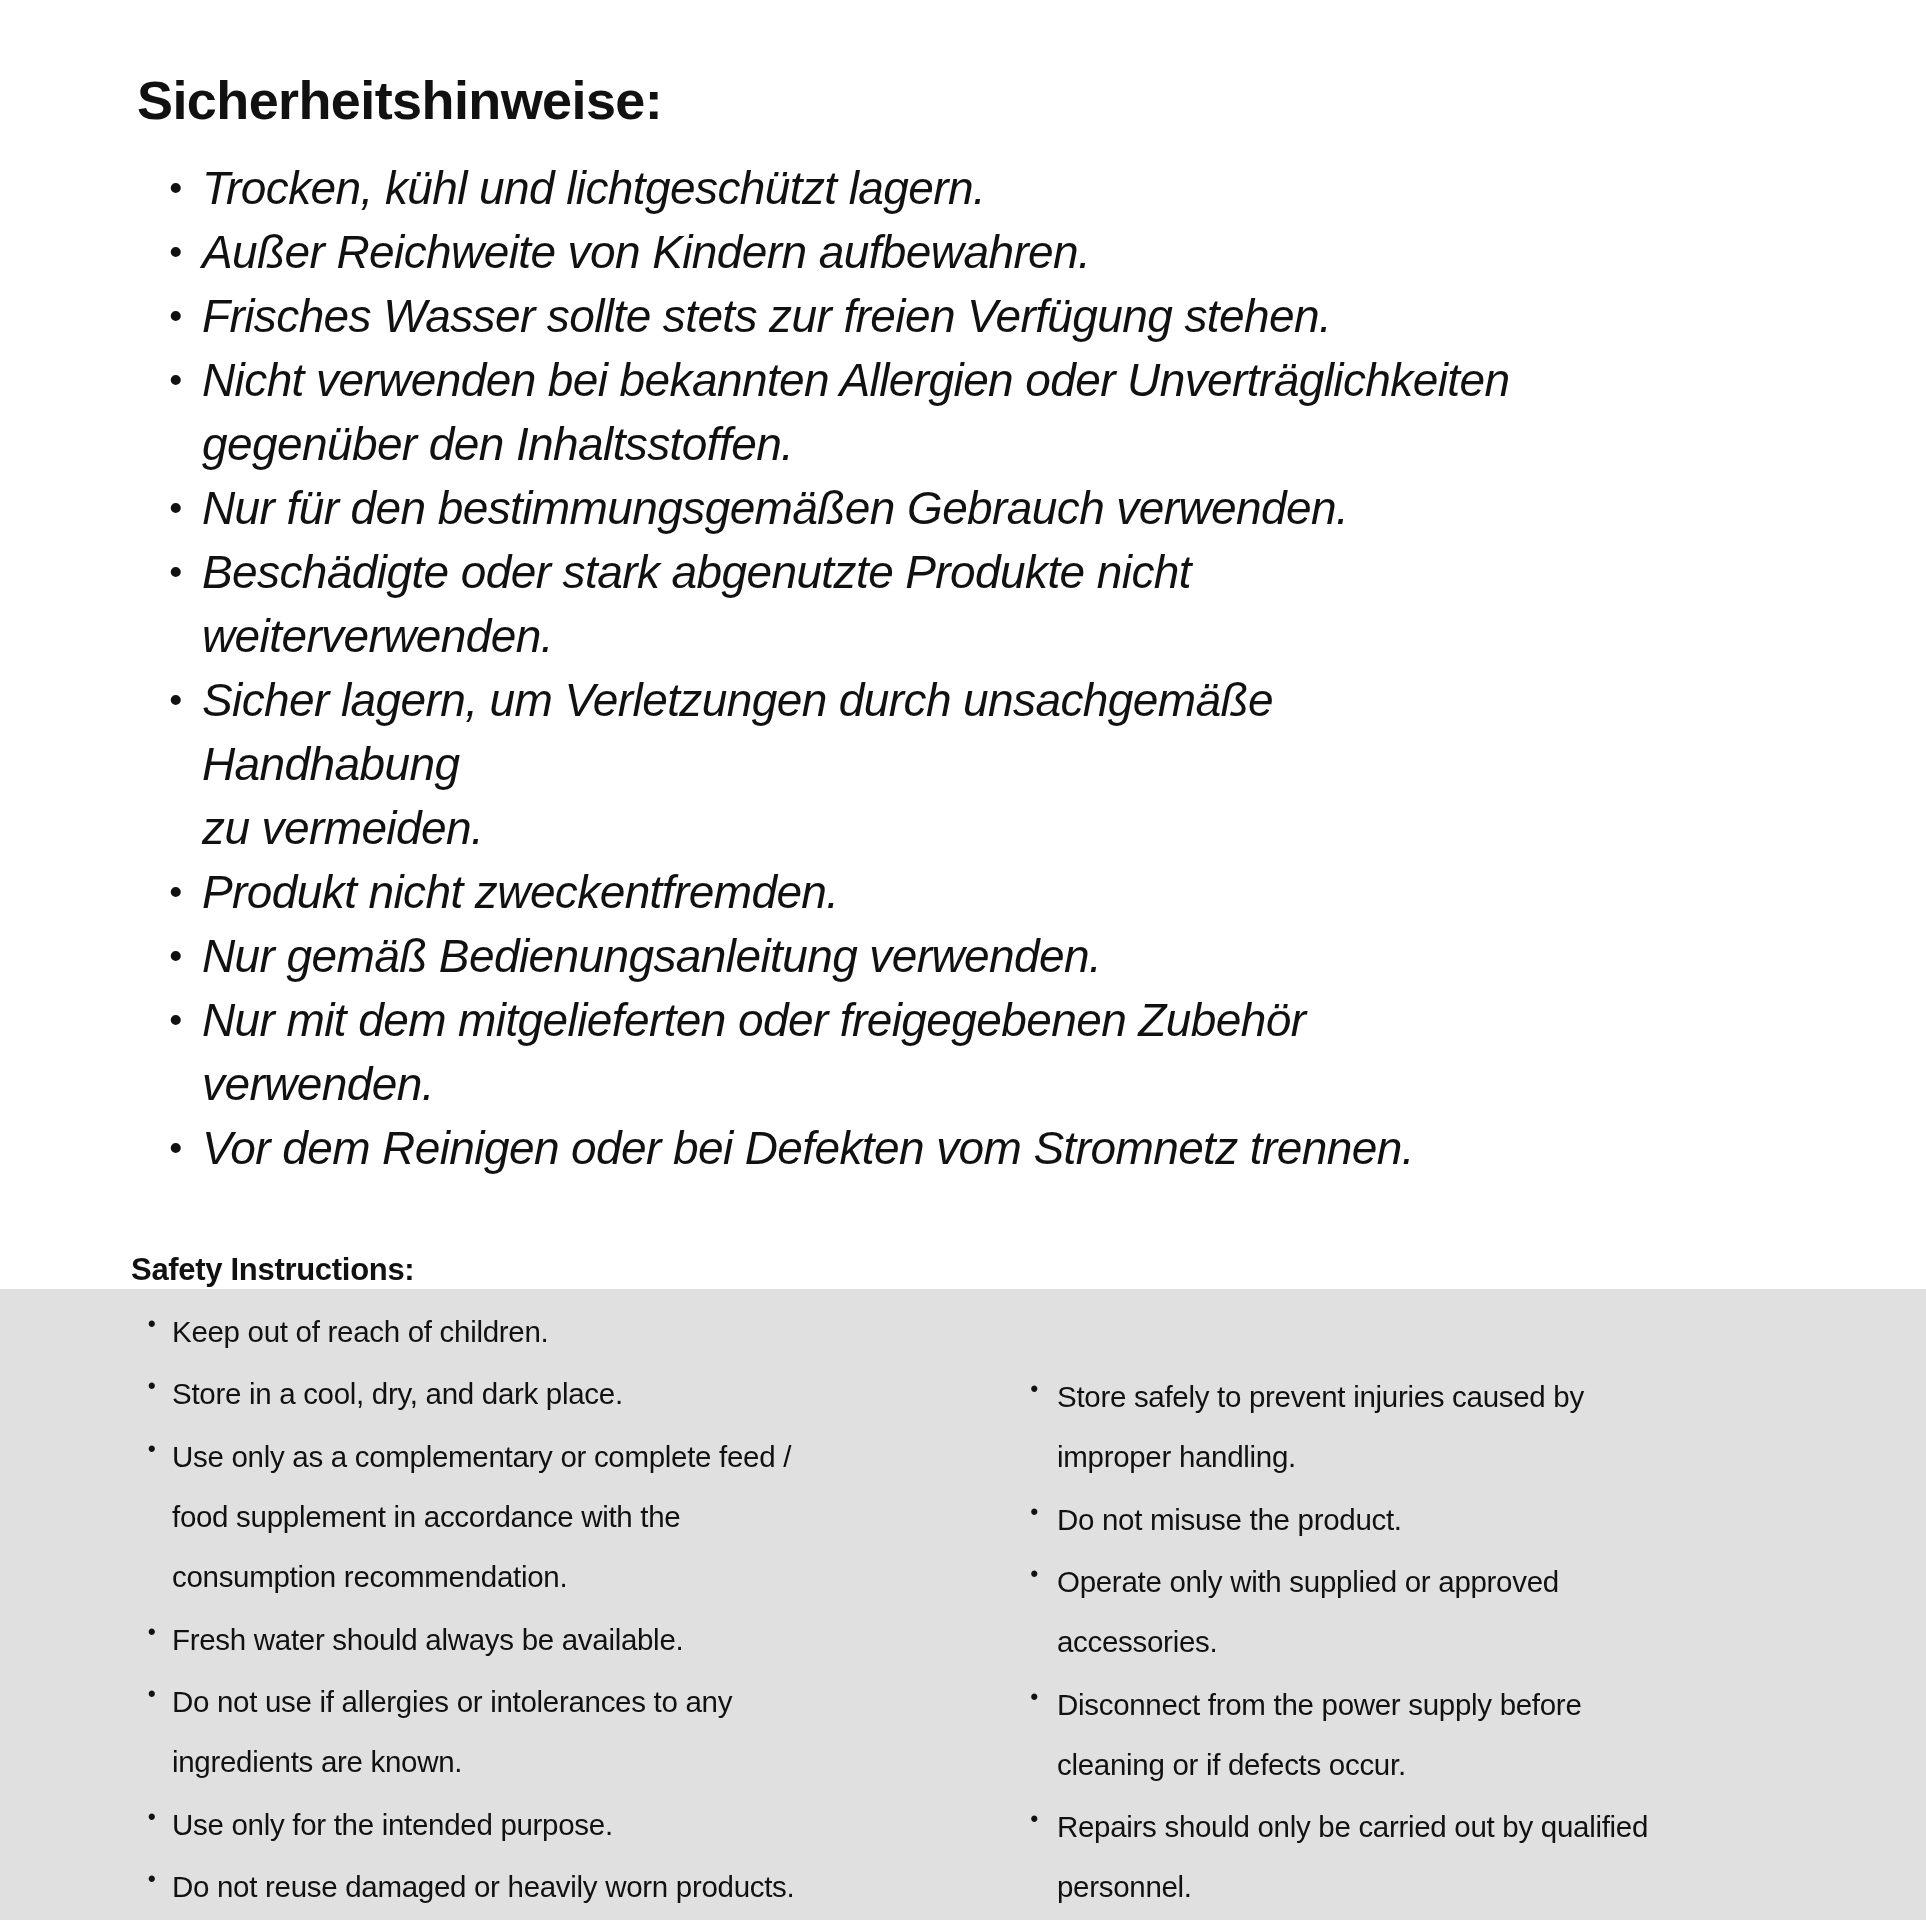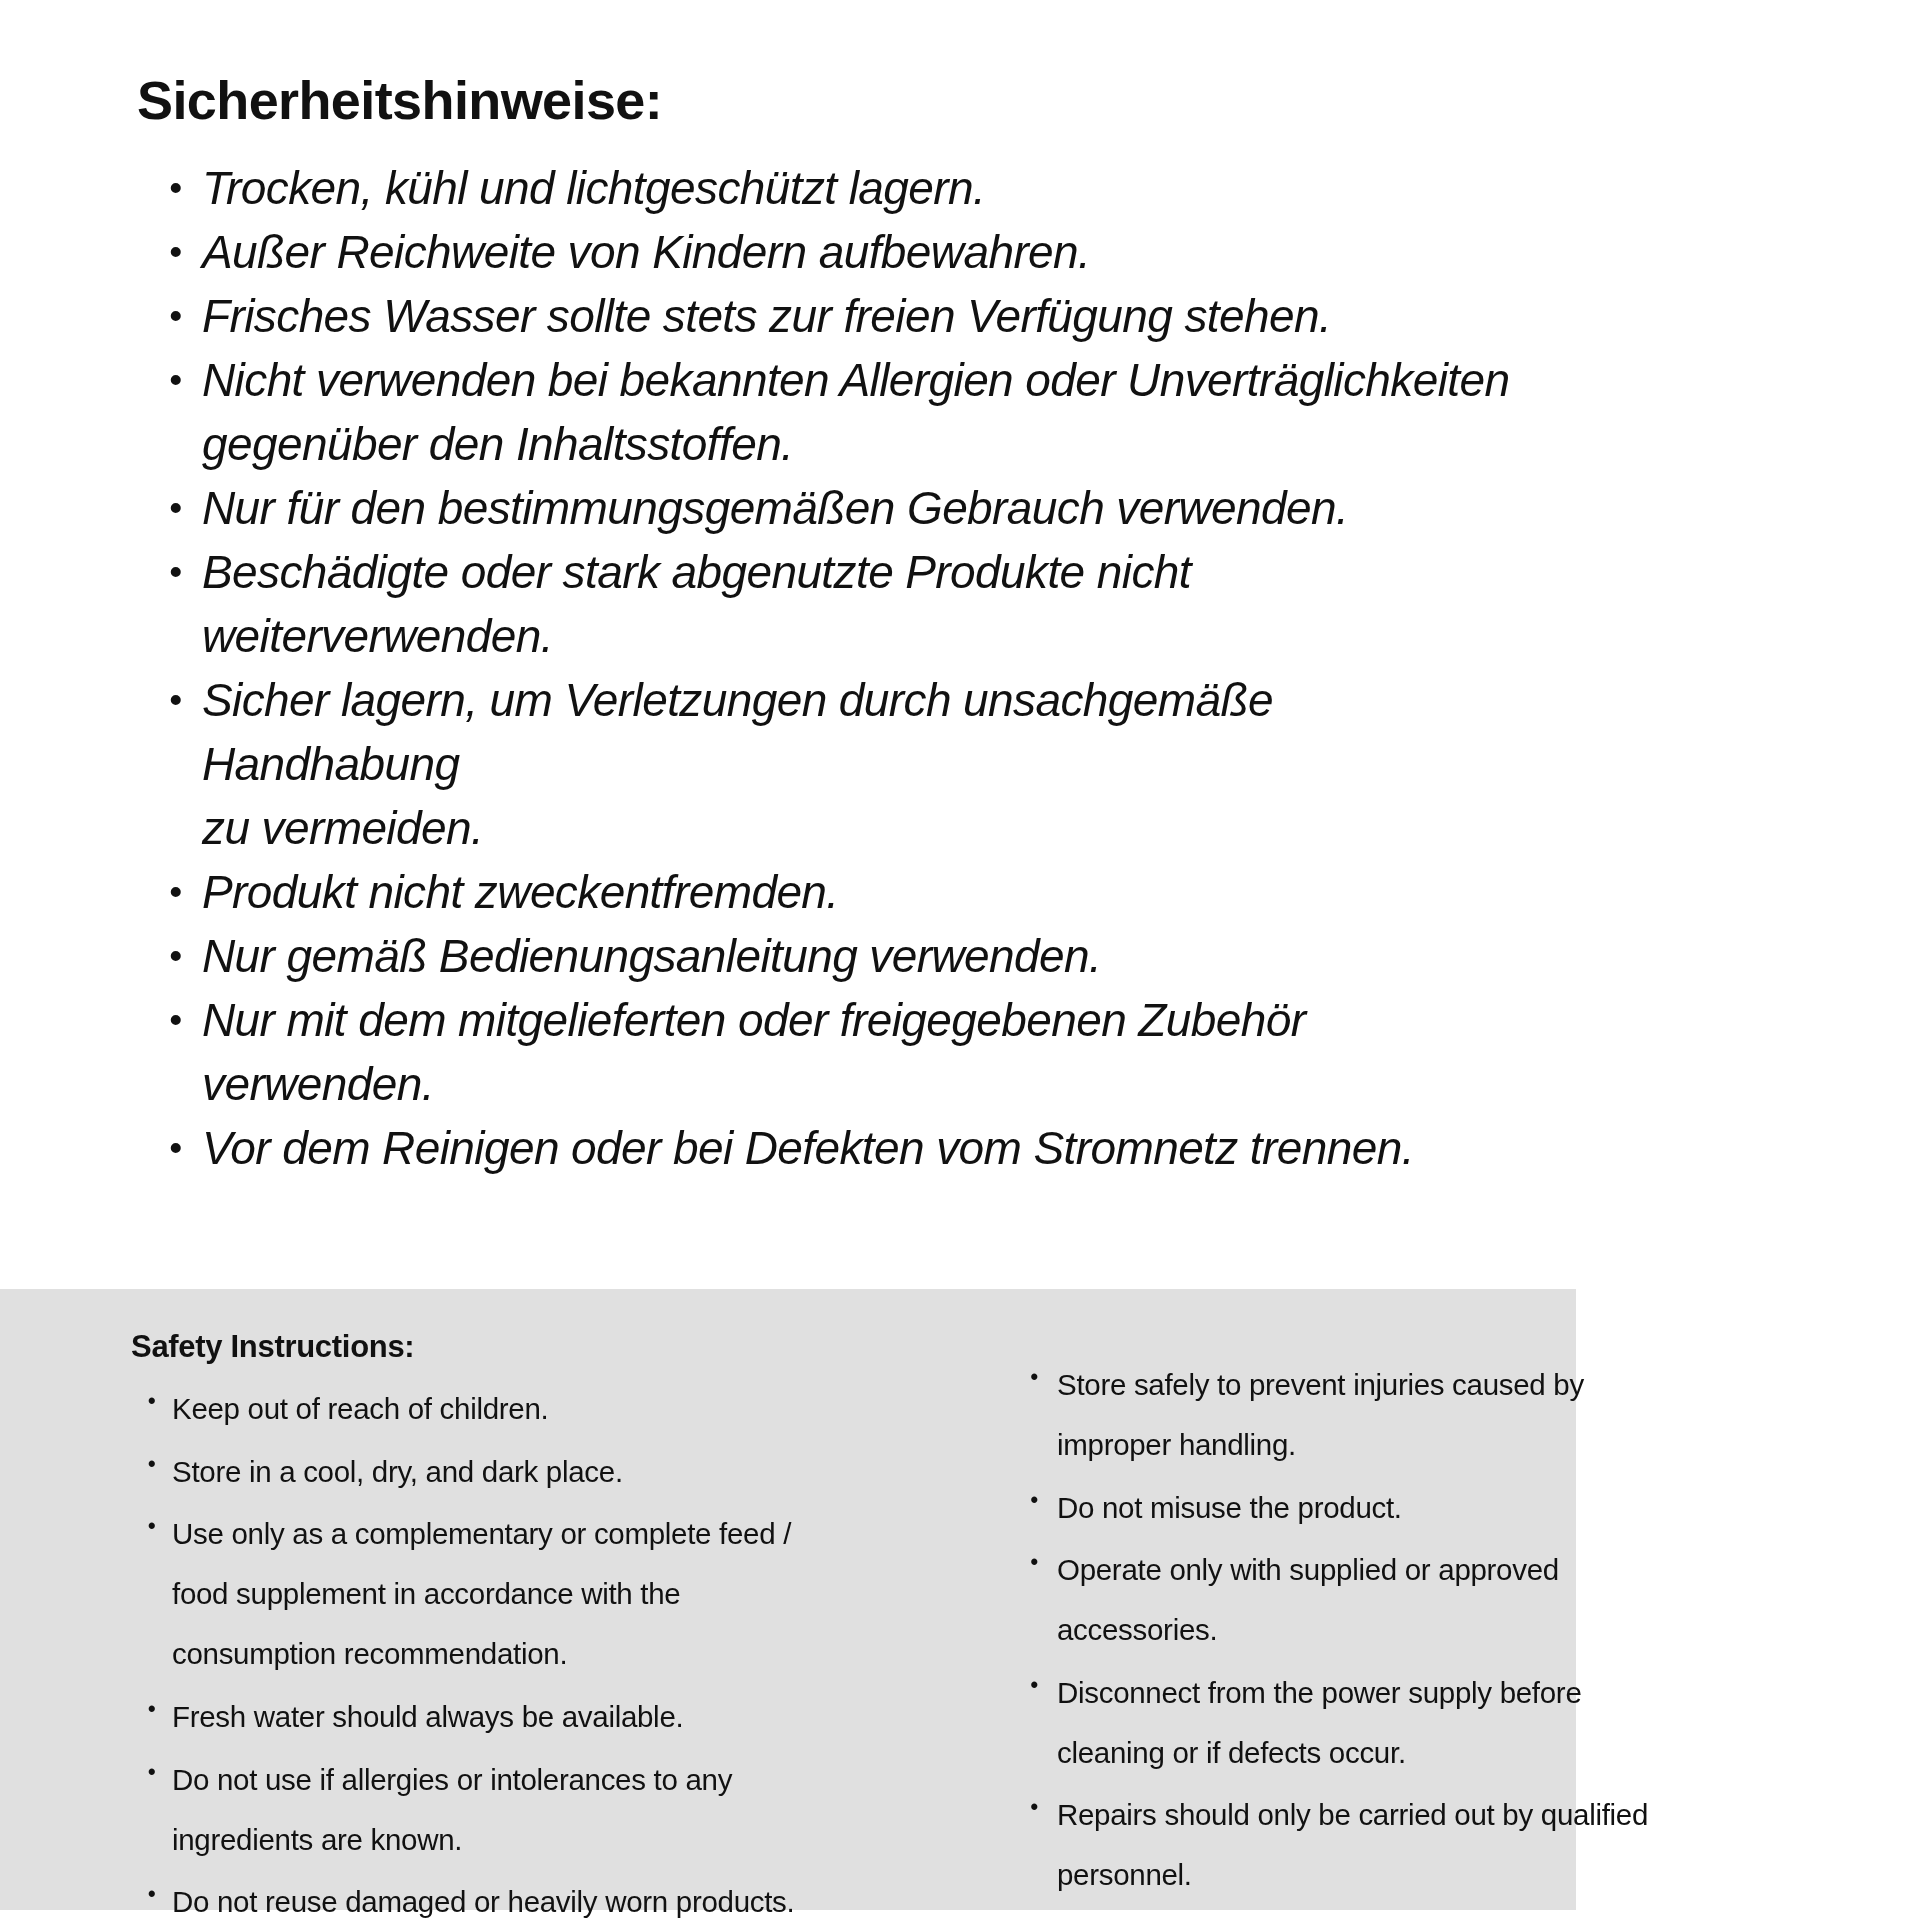--- a/index.html
+++ b/index.html
@@ -36,25 +36,25 @@
     font-style:italic;
   }
   .de-list li::before{
     content:"\2022";
     position:absolute;left:32px;top:0;
     font-size:37px;line-height:64px;
   }
 
   
   .en{
-    position:absolute;left:0;top:1289px;width:1576px;bottom:16px;
+    position:absolute;left:0;top:1289px;width:1926px;bottom:6px;
     background:var(--panel-bg);
     box-sizing:border-box;
     padding:64px 39px 0 131px;
-    display:flex;align-items:center;
+    display:flex;align-items:flex-end;
   }
   .en-col{flex:none;}
   .en-left{width:871px;}
   .en-right{width:851px;margin-left:27px;}
   .en-title{
     margin:0 0 14px 0;
     font-size:31px;line-height:37px;font-weight:700;
     letter-spacing:-0.3px;
   }
   .en ul{list-style:none;margin:0;padding:0;}
@@ -103,20 +103,21 @@
       <h2 class="en-title">Safety Instructions:</h2>
       <ul>
         <li>Keep out of reach of children.</li>
         <li>Store in a cool, dry, and dark place.</li>
         <li>Use only as a complementary or complete feed /
 food supplement in accordance with the
 consumption recommendation.</li>
         <li>Fresh water should always be available.</li>
         <li>Do not use if allergies or intolerances to any
 ingredients are known.</li>
+        <li>Use only for the intended purpose.</li>
         <li>Do not reuse damaged or heavily worn products.</li>
       </ul>
     </div>
     <div class="en-col en-right">
       <ul>
         <li>Store safely to prevent injuries caused by
 improper handling.</li>
         <li>Do not misuse the product.</li>
         <li>Operate only with supplied or approved
 accessories.</li>

